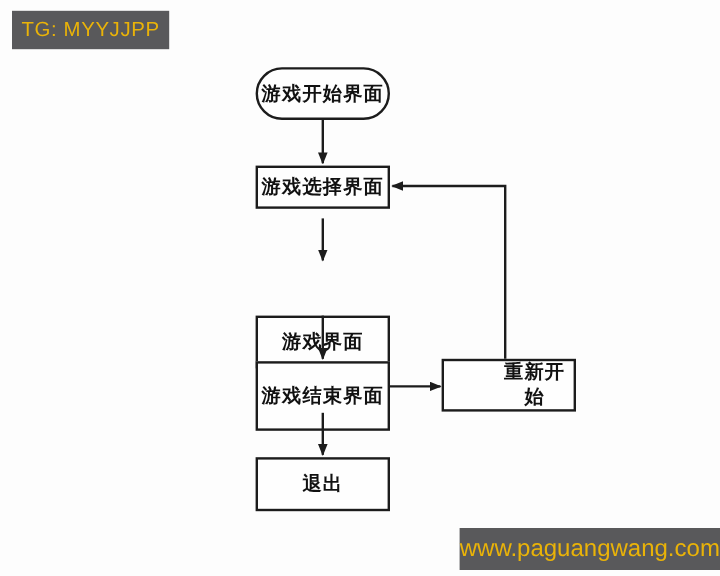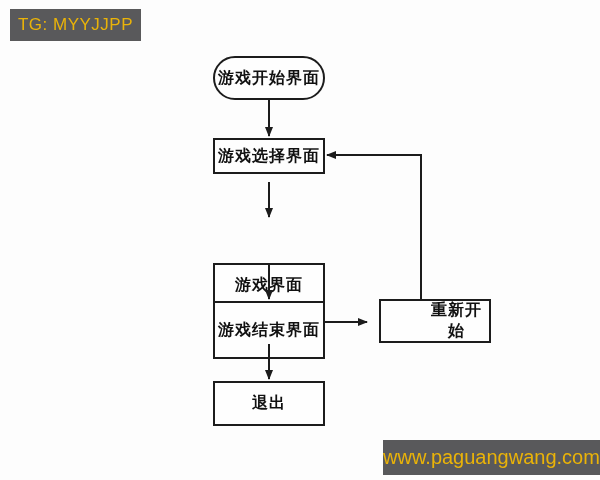--- a/index.html
+++ b/index.html
@@ -55,21 +55,21 @@
     font-size: 16px;
     color: #111111;
     letter-spacing: 1px;
     text-align: center;
   }
   .node-start   { left: 213px; top: 56px;  height: 44px; border-radius: 22px; }
   .node-select  { left: 213px; top: 138px; height: 36px; }
   .node-game    { left: 213px; top: 219px; height: 44px; margin-top: 44px; }
   .node-end     { left: 213px; top: 301px; height: 58px; align-items: center; }
   .node-exit    { left: 213px; top: 381px; height: 45px; }
-  .node-restart { left: 379px; top: 299px; height: 44px; padding-left: 43px; }
+  .node-restart { left: 368px; top: 299px; height: 44px; padding-left: 43px; }
   
   .arrows {
     position: absolute;
     left: 0;
     top: 0;
     pointer-events: none;
   }
   .arrows line, .arrows polyline {
     stroke: #1c1c1c;
     stroke-width: 2;

